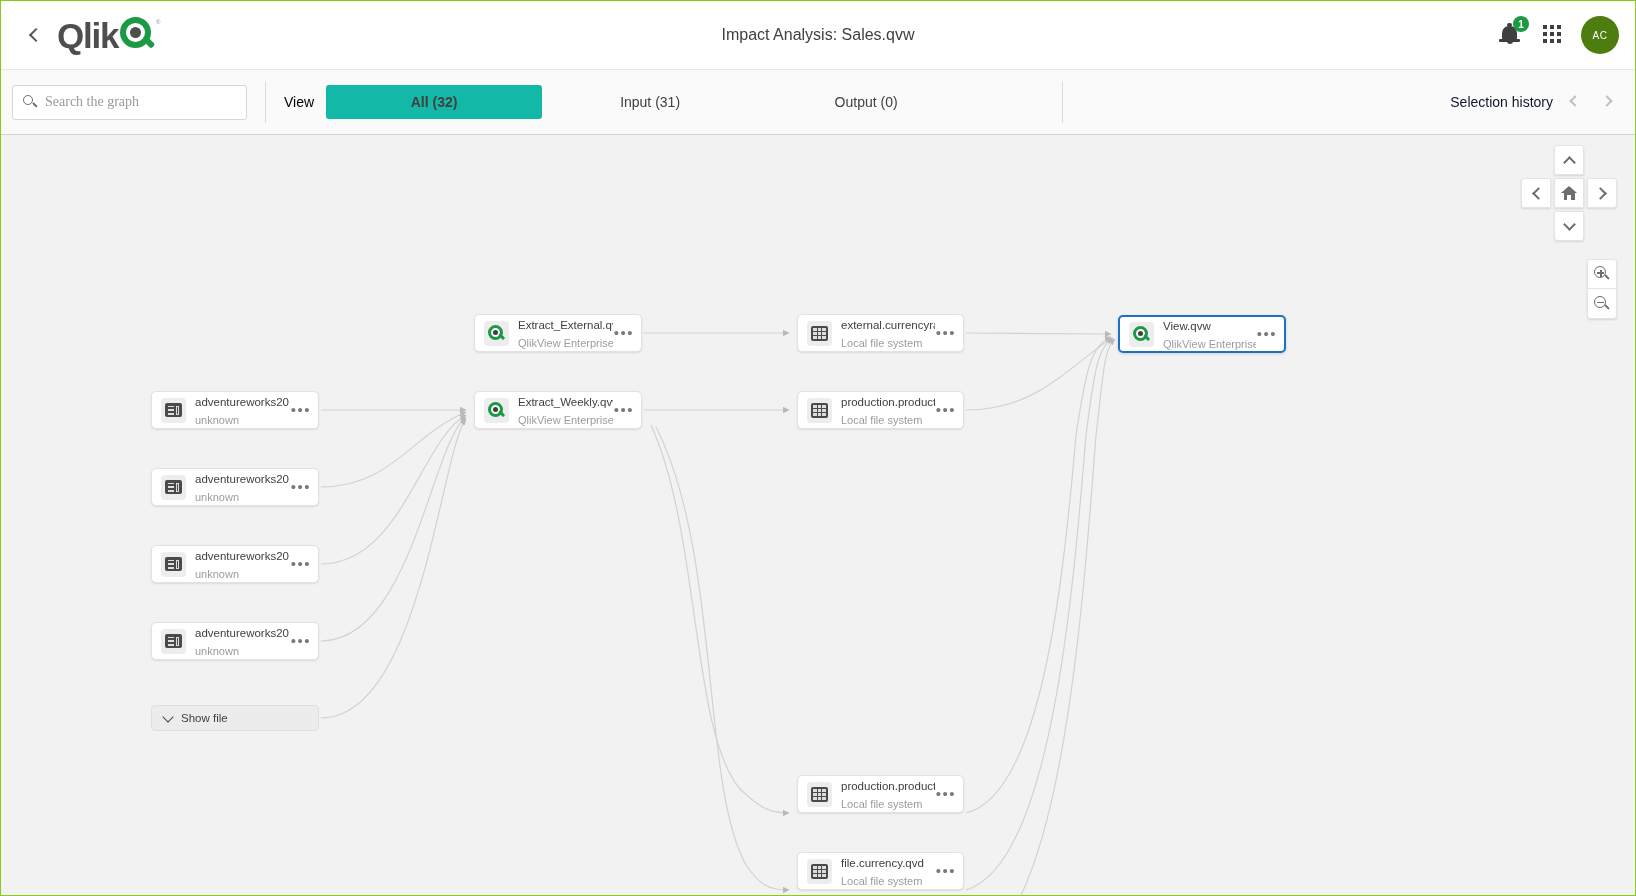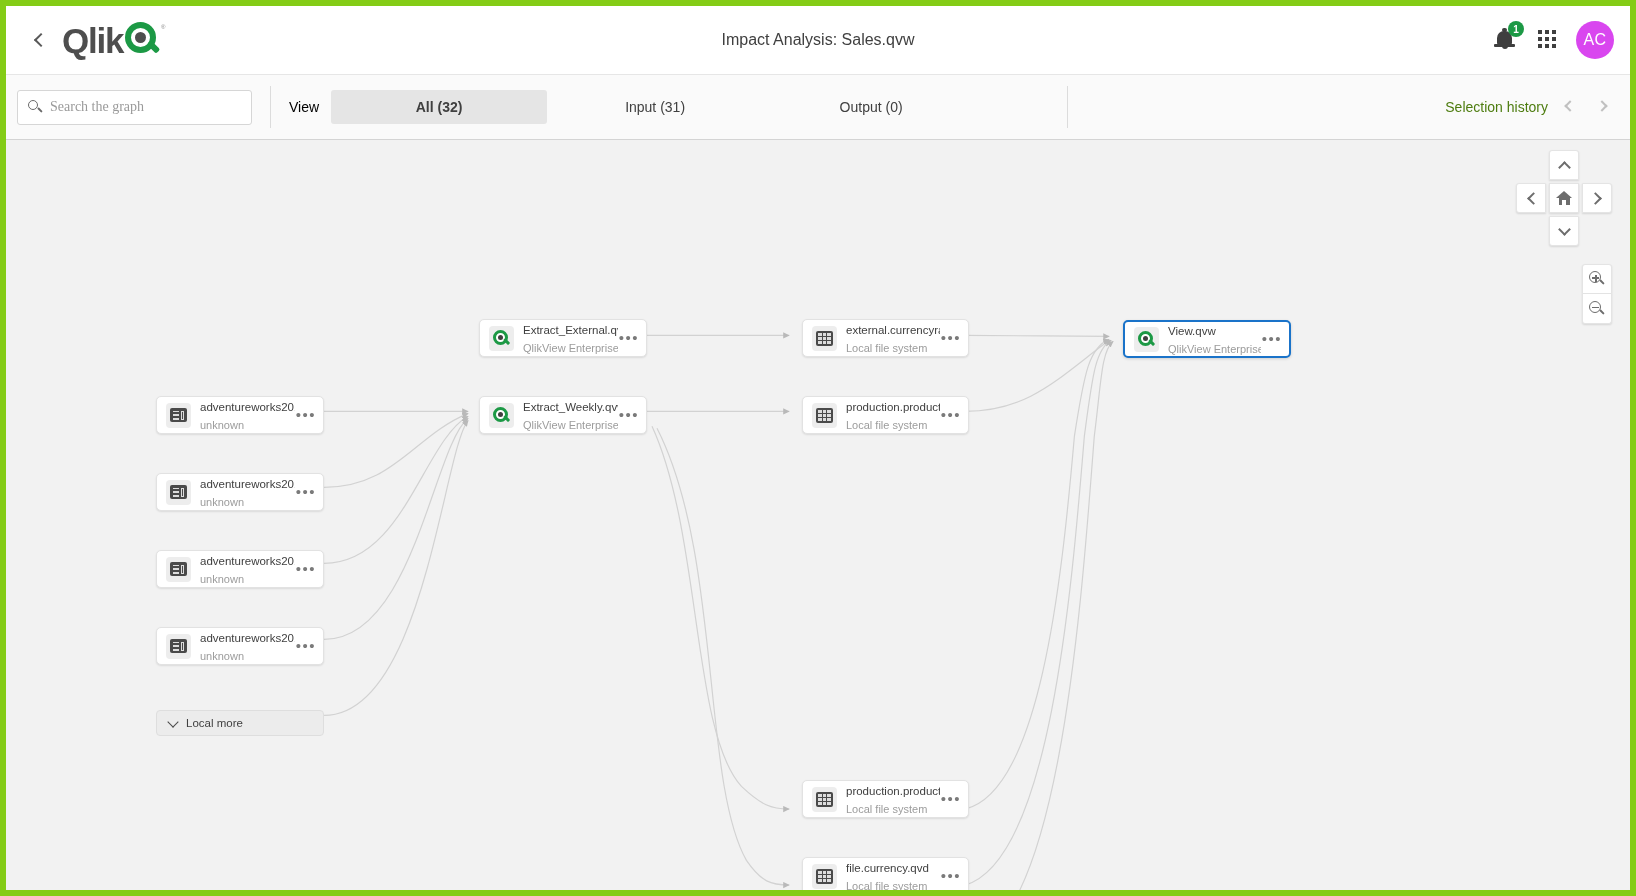--- a/index.html
+++ b/index.html
@@ -5,21 +5,21 @@
   * { box-sizing: border-box; margin: 0; padding: 0; }
   html, body {
     width: 1636px; height: 896px;
     font-family: "Liberation Sans", sans-serif;
     background: #ffffff;
     overflow: hidden;
   }
   #app {
     position: relative;
     width: 1636px; height: 896px;
-    border: 6px solid #84cc16;
+    border: 1px solid #84cc16;
     background: #ffffff;
     display: flex; flex-direction: column;
   }
 
   
   .header {
     position: relative;
     height: 69px; min-height: 69px;
     background: #ffffff;
     border-bottom: 1px solid #e6e6e6;
@@ -98,23 +98,23 @@
     display: flex; align-items: center; justify-content: center;
   }
   .waffle {
     width: 20px; height: 20px; cursor: pointer;
     display: grid; grid-template-columns: repeat(3, 4px);
     grid-template-rows: repeat(3, 4px); gap: 3px;
   }
   .waffle i { background: #3f3f3f; display: block; width: 4px; height: 4px; }
   .avatar {
     width: 38px; height: 38px; border-radius: 50%;
-    background: #d946ef; color: #fff;
+    background: #4d7c0f; color: #fff;
     display: flex; align-items: center; justify-content: center;
-    font-size: 16px; letter-spacing: .5px; cursor: pointer;
+    font-size: 10px; letter-spacing: .5px; cursor: pointer;
   }
 
   
   .toolbar {
     height: 65px; min-height: 65px;
     background: #fafafa;
     border-bottom: 1px solid #d4d4d4;
     display: flex; align-items: center;
   }
   .search-box {
@@ -144,27 +144,27 @@
   .search-box input::placeholder { color: #9a9a9a; }
   .tb-sep { width: 1px; height: 42px; background: #dcdcdc; margin: 0 18px 0 18px; }
   .view-label { font-size: 14px; color: #000000; margin-right: 12px; }
   .tabs { display: flex; align-items: center; }
   .tab {
     height: 34px; min-width: 216px;
     display: flex; align-items: center; justify-content: center;
     font-size: 14px; color: #404040; cursor: pointer;
     border-radius: 3px;
   }
-  .tab.active { background: #e5e5e5; font-weight: bold; }
+  .tab.active { background: #14b8a6; font-weight: bold; }
   .tb-sep2 { width: 1px; height: 42px; background: #dcdcdc; margin-left: 88px; }
   .sel-history {
     margin-left: auto; margin-right: 18px;
     display: flex; align-items: center; gap: 14px;
   }
-  .sel-history .lbl { font-size: 14px; color: #4d7c0f; }
+  .sel-history .lbl { font-size: 14px; color: #0f172a; }
   .nav-chev { width: 18px; height: 18px; cursor: pointer; position: relative; }
   .nav-chev i {
     position: absolute; left: 4px; top: 4px;
     width: 8px; height: 8px;
     border-top: 2px solid #c0c0c0; border-right: 2px solid #c0c0c0;
   }
   .nav-chev.left i { transform: rotate(-135deg); }
   .nav-chev.right i { transform: rotate(45deg); }
 
   
@@ -616,21 +616,21 @@
       </span>
       <span class="ntext">
         <span class="ntitle">file.currency.qvd</span>
         <span class="nsub">Local file system</span>
       </span>
       <span class="ndots">•••</span>
     </div>
 
     <div class="showmore" style="left:150px; top:570px; width:168px;">
       <span class="chev-d"></span>
-      <span>Local more</span>
+      <span>Show file</span>
     </div>
 
     <div class="ctrl-pad">
       <div class="cbtn up">
         <span class="ar u">
             <i></i>
           </span>
       </div>
       <div class="cbtn lf">
         <span class="ar l">

